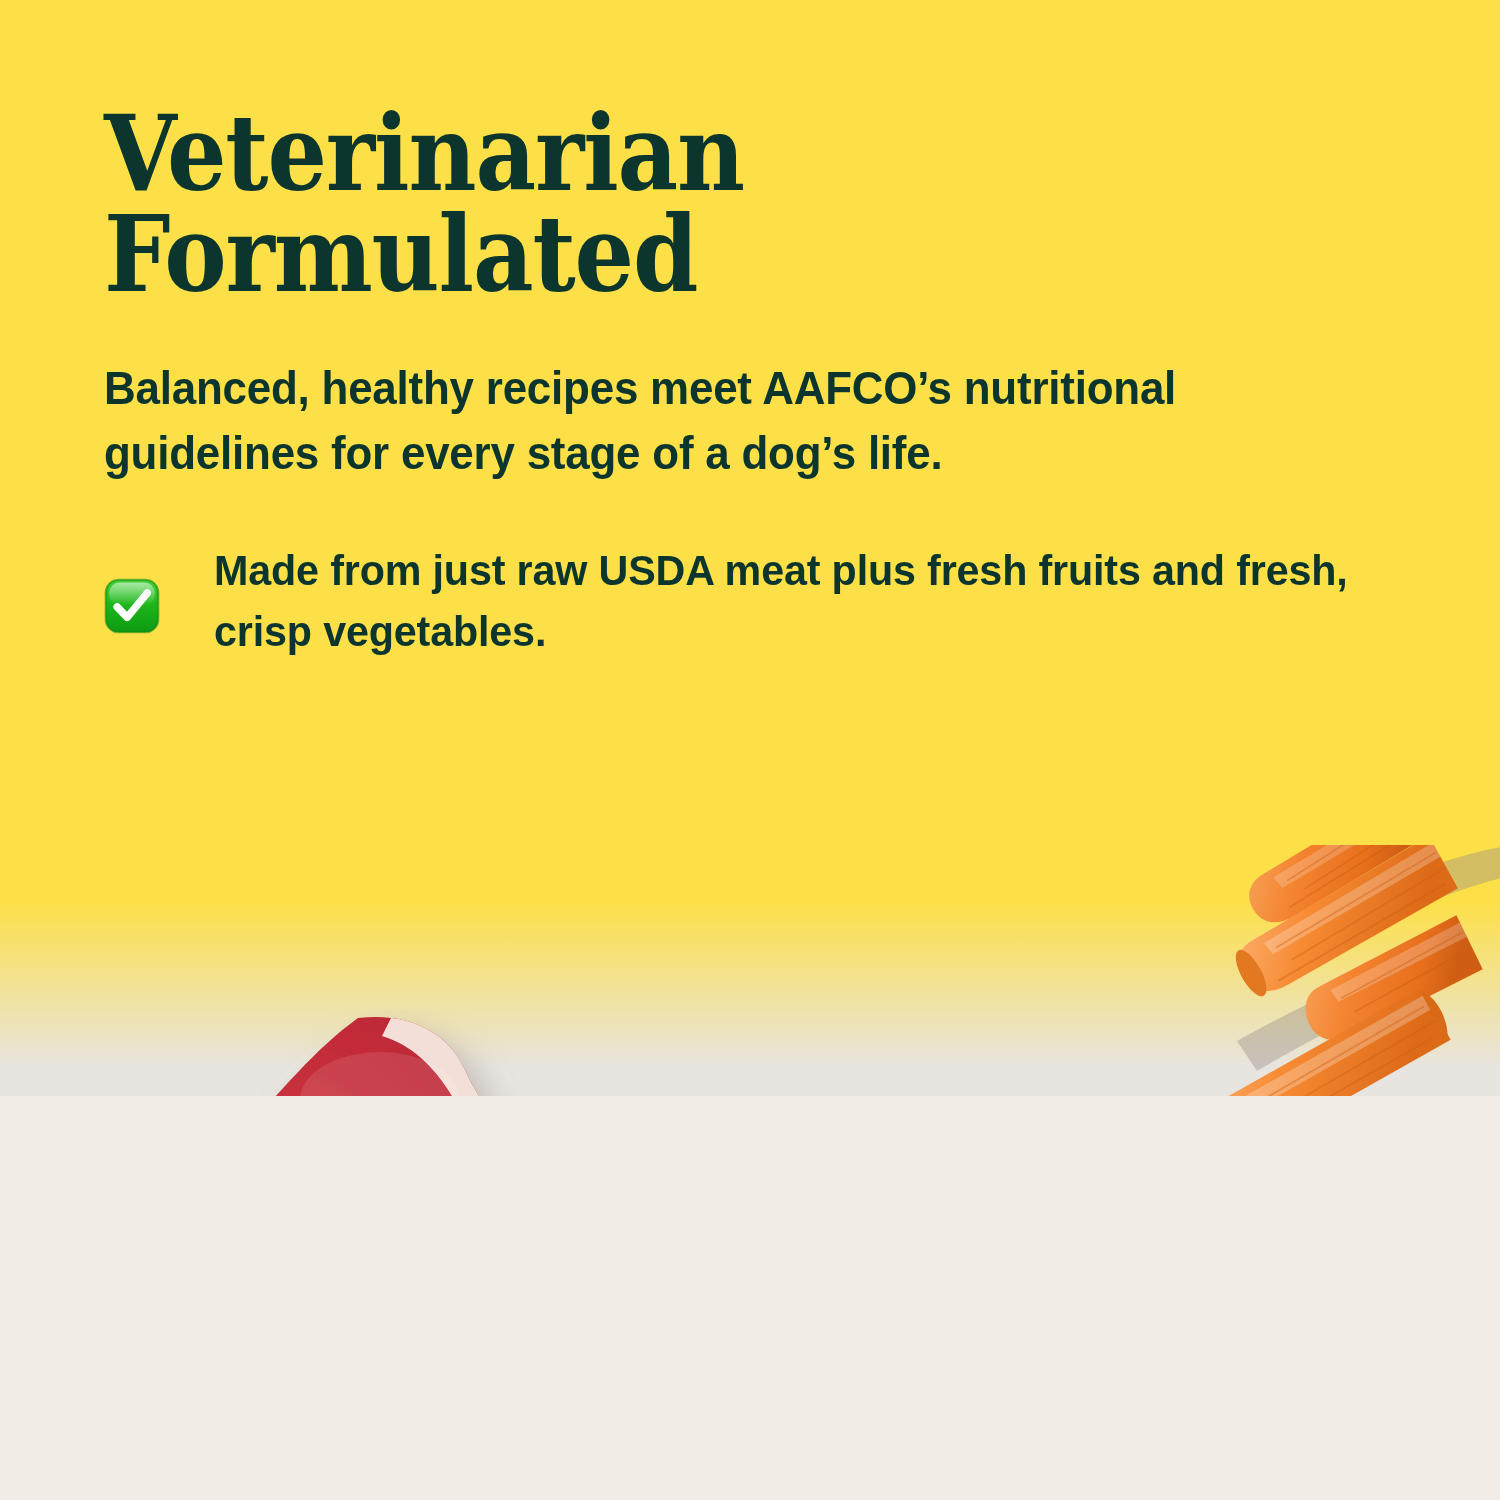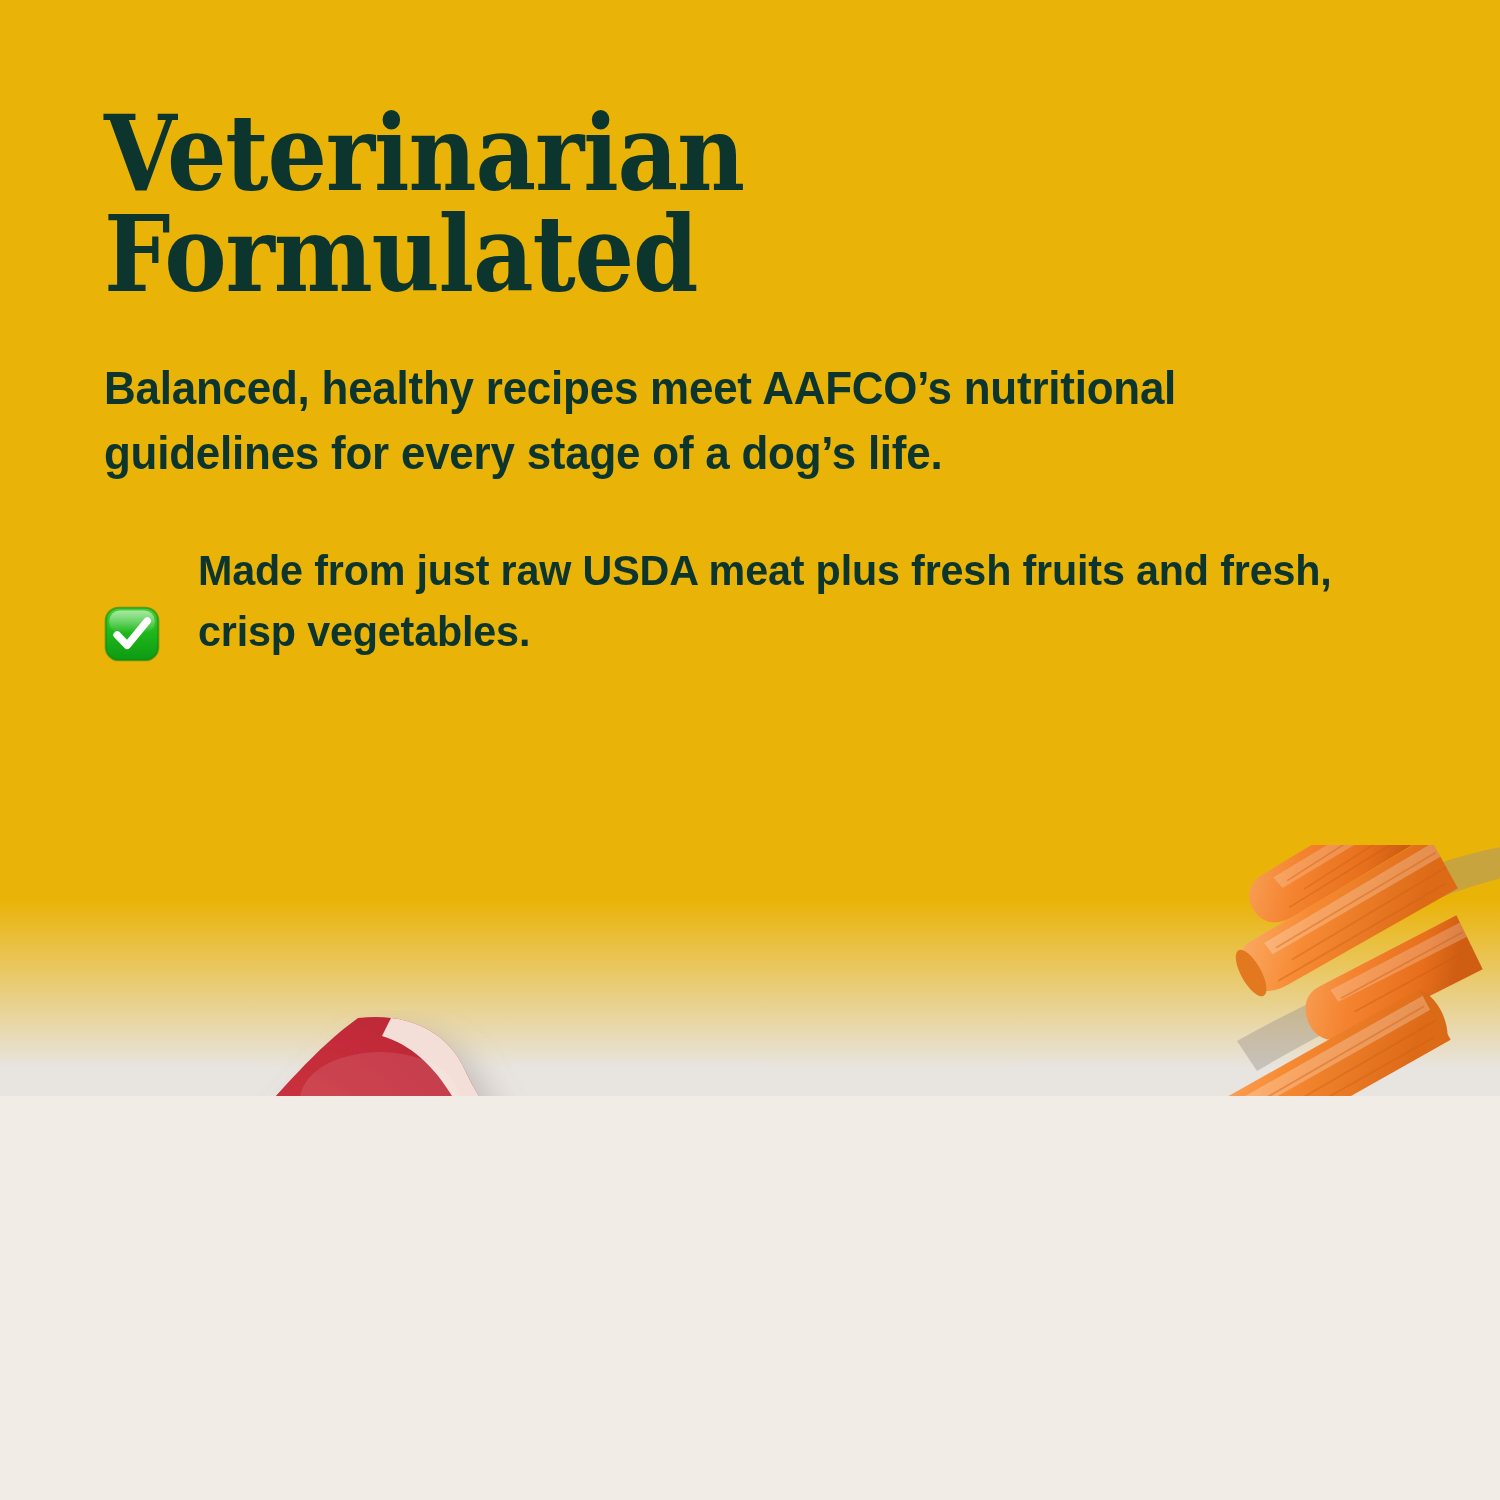--- a/index.html
+++ b/index.html
@@ -12,21 +12,21 @@
   body {
     font-family:"Liberation Sans", sans-serif;
     background:#F1ECE6;
     position:relative;
   }
 
   #banner {
     position:absolute;
     inset:0;
     width:1500px; height:1096px;
-    background:#eab308;
+    background:#fde047;
     overflow:hidden;
   }
 
   
   .bg-lower {
     position:absolute;
     left:0; top:900px; width:1500px; height:600px;
     background:linear-gradient(180deg, rgba(232,228,224,0) 0%, rgba(232,228,224,1) 28%);
     pointer-events:none;
   }
@@ -60,22 +60,22 @@
     color:#0C352E;
     transform:scaleX(0.955);
     transform-origin:left top;
     max-width:1420px;
   }
 
   .bullets { margin-top:54px; }
 
   .bullet {
     display:flex;
-    align-items:flex-end;
-    gap:0px;
+    align-items:center;
+    gap:16px;
     margin-bottom:44px;
   }
 
   .check-wrap {
     flex:0 0 94px;
     padding-top:10px;
   }
 
   .check-icon {
     display:block;

